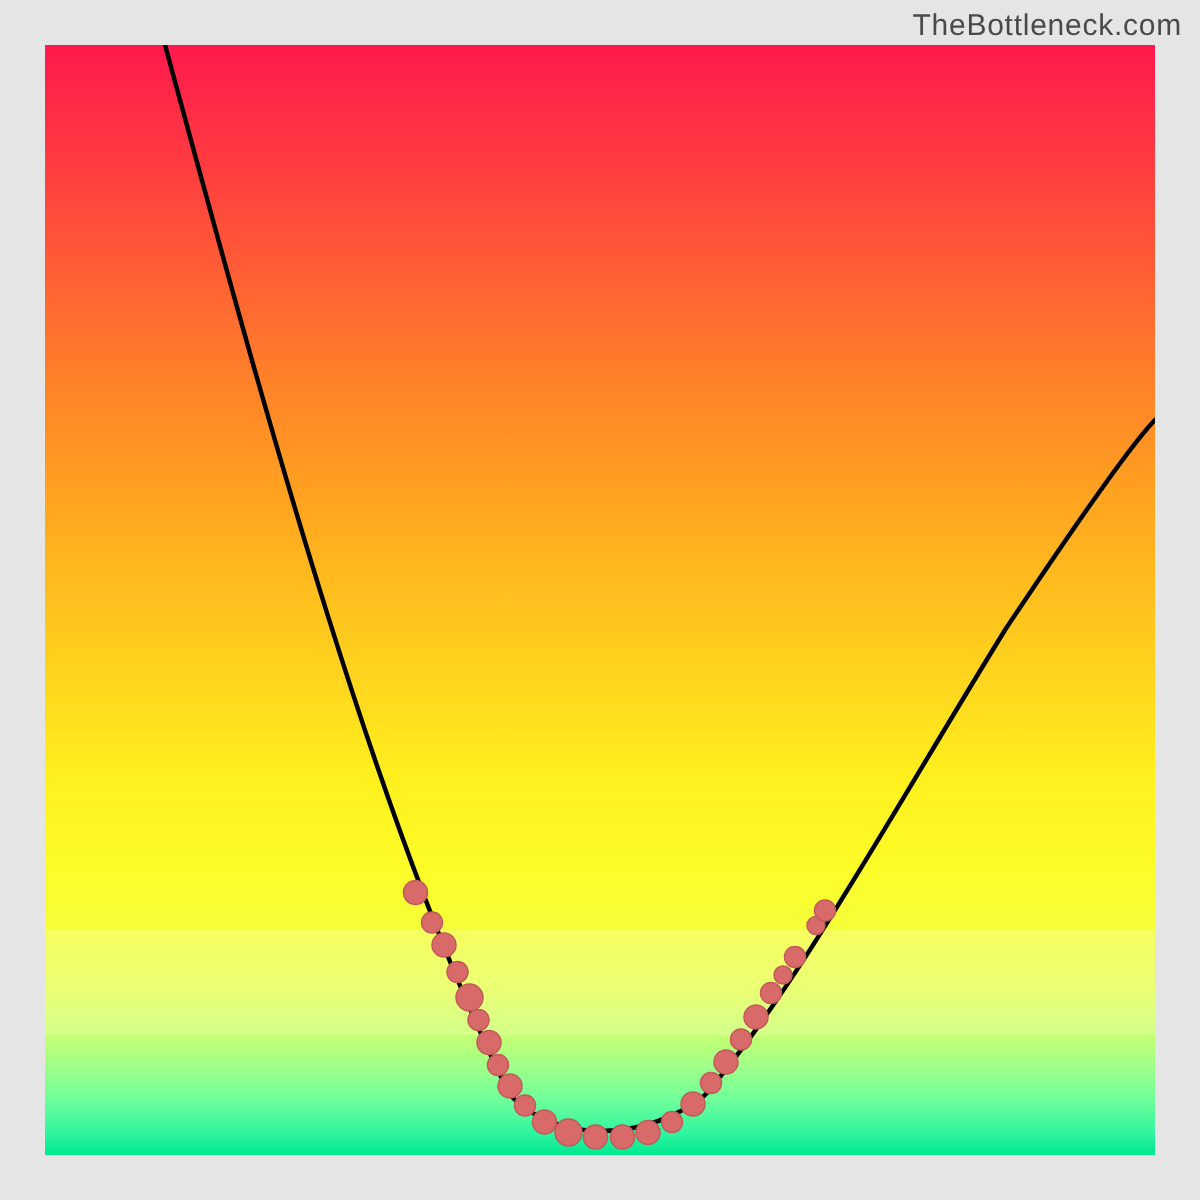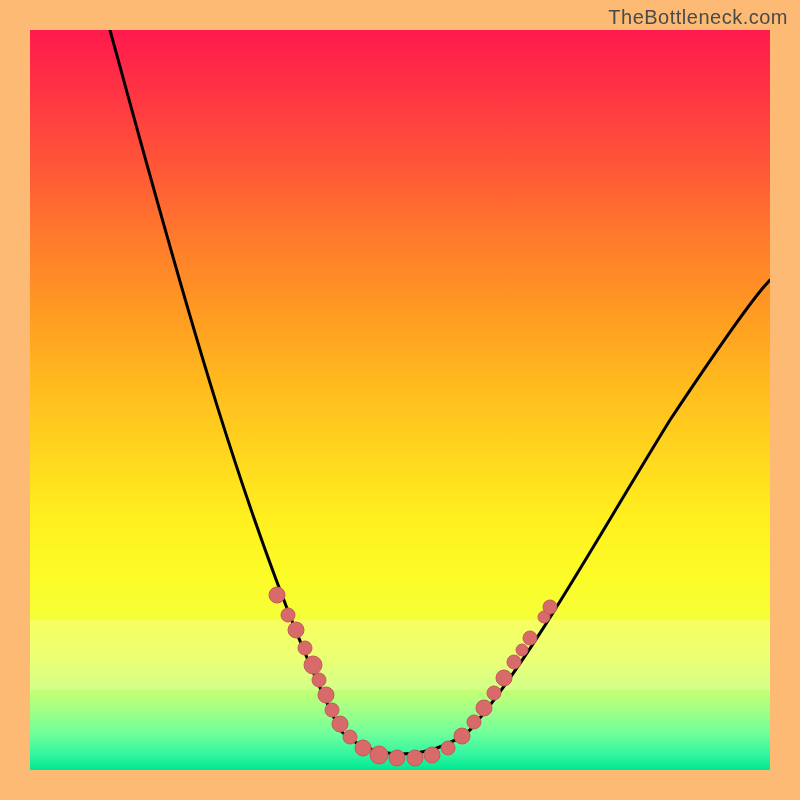--- a/index.html
+++ b/index.html
@@ -8,21 +8,21 @@
     width: 800px;
     height: 800px;
     background: #000;
     overflow: hidden;
     font-family: Arial, Helvetica, sans-serif;
   }
   .stage {
     position: relative;
     width: 800px;
     height: 800px;
-    background: #fdba74;
+    background: #e5e5e5;
   }
   .plot {
     position: absolute;
     left: 30px;
     top: 30px;
     width: 740px;
     height: 740px;
     
     background: linear-gradient(
       to bottom,

